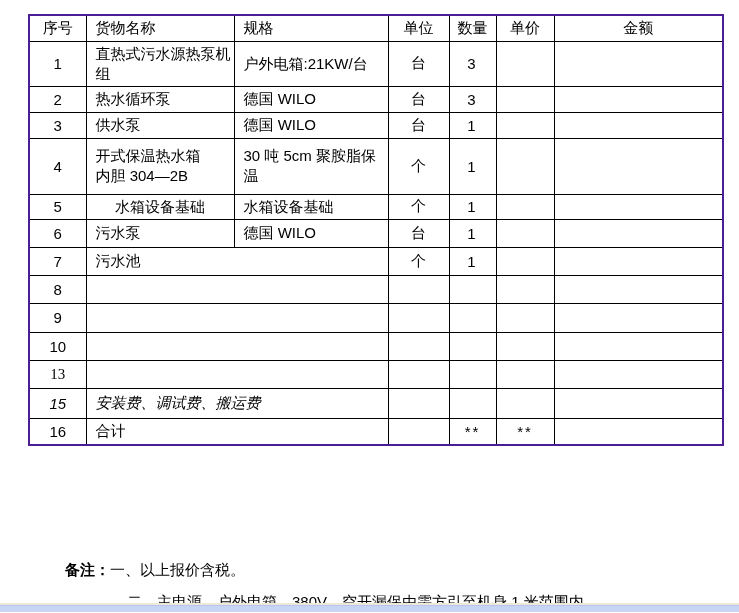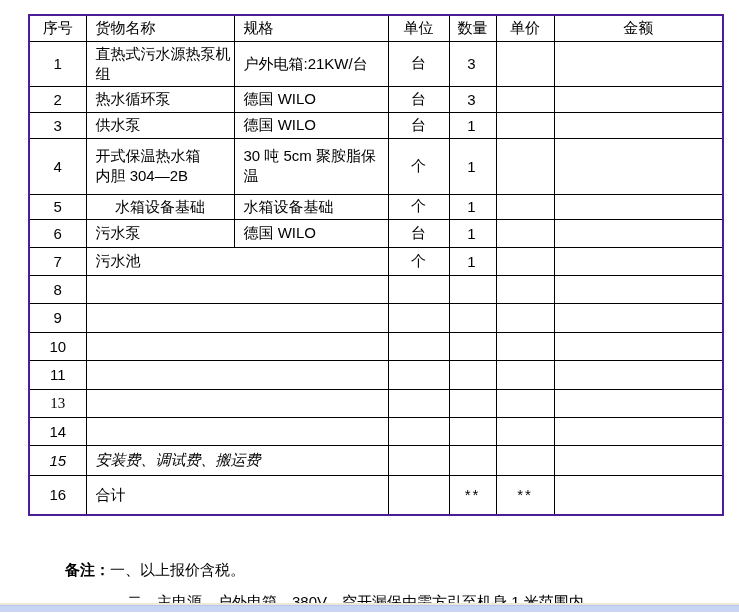--- a/index.html
+++ b/index.html
@@ -138,53 +138,37 @@
         <td class="cell-amount c"></td>
       </tr>
       <tr class="row-10" style="height: 28px;">
         <td class="cell-no c">10</td>
         <td class="cell-name" colspan="2"></td>
         <td class="cell-unit c"></td>
         <td class="cell-qty c"></td>
         <td class="cell-price c"></td>
         <td class="cell-amount c"></td>
       </tr>
-      <tr class="row-11" style="height: 29px;">
-        <td class="cell-no c">11</td>
-        <td class="cell-name" colspan="2"></td>
-        <td class="cell-unit c"></td>
-        <td class="cell-qty c"></td>
-        <td class="cell-price c"></td>
-        <td class="cell-amount c"></td>
-      </tr>
       <tr class="row-13" style="height: 28px; font-family: Liberation Serif, serif;">
         <td class="cell-no c">13</td>
-        <td class="cell-name" colspan="2"></td>
-        <td class="cell-unit c"></td>
-        <td class="cell-qty c"></td>
-        <td class="cell-price c"></td>
-        <td class="cell-amount c"></td>
-      </tr>
-      <tr class="row-14" style="height: 28px;">
-        <td class="cell-no c">14</td>
         <td class="cell-name" colspan="2"></td>
         <td class="cell-unit c"></td>
         <td class="cell-qty c"></td>
         <td class="cell-price c"></td>
         <td class="cell-amount c"></td>
       </tr>
       <tr class="row-15" style="height: 30px; font-style: italic;">
         <td class="cell-no c">15</td>
         <td class="cell-name" colspan="2">安装费、调试费、搬运费</td>
         <td class="cell-unit c"></td>
         <td class="cell-qty c"></td>
         <td class="cell-price c"></td>
         <td class="cell-amount c"></td>
       </tr>
-      <tr class="row-16" style="height: 40px;">
+      <tr class="row-16" style="height: 27px;">
         <td class="cell-no c">16</td>
         <td class="cell-name" colspan="2">合计</td>
         <td class="cell-unit c"></td>
         <td class="cell-qty c">**</td>
         <td class="cell-price c">**</td>
         <td class="cell-amount c"></td>
       </tr>
     </tbody>
 </table>
 

